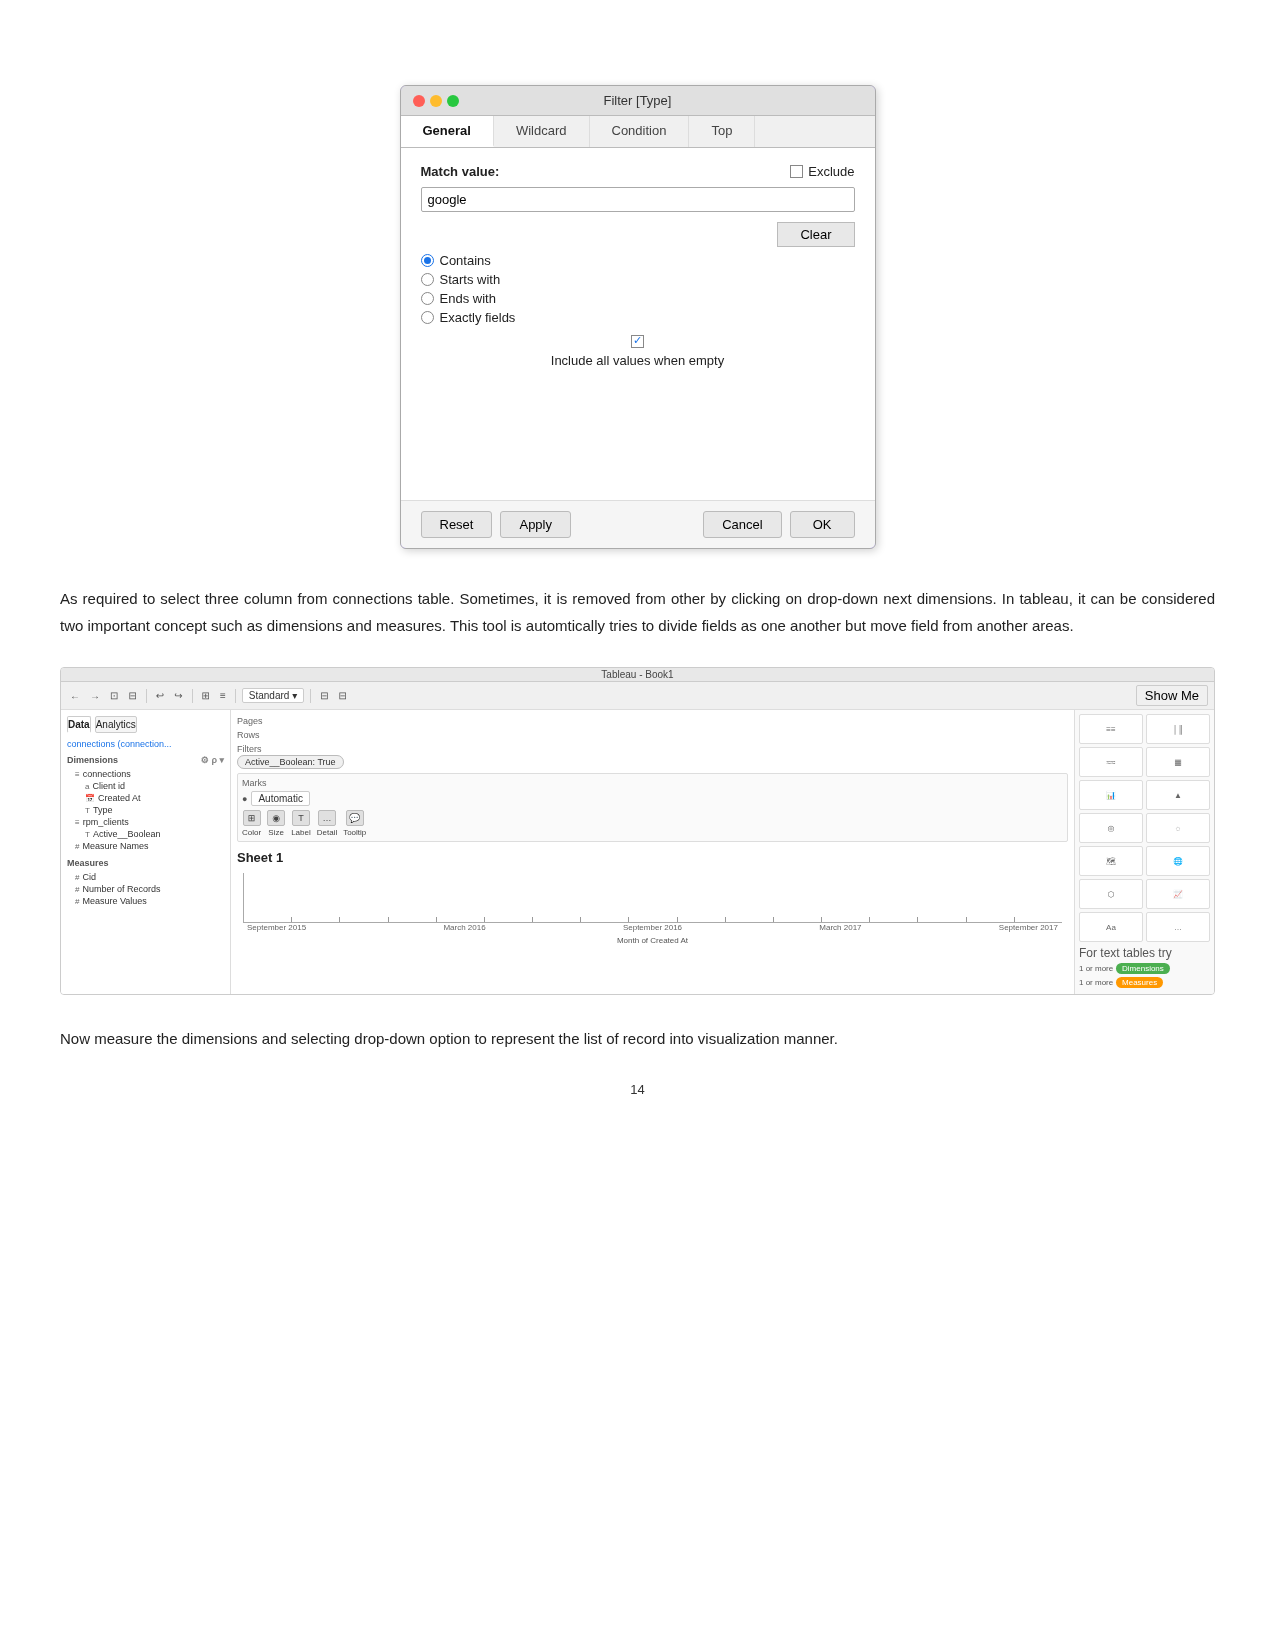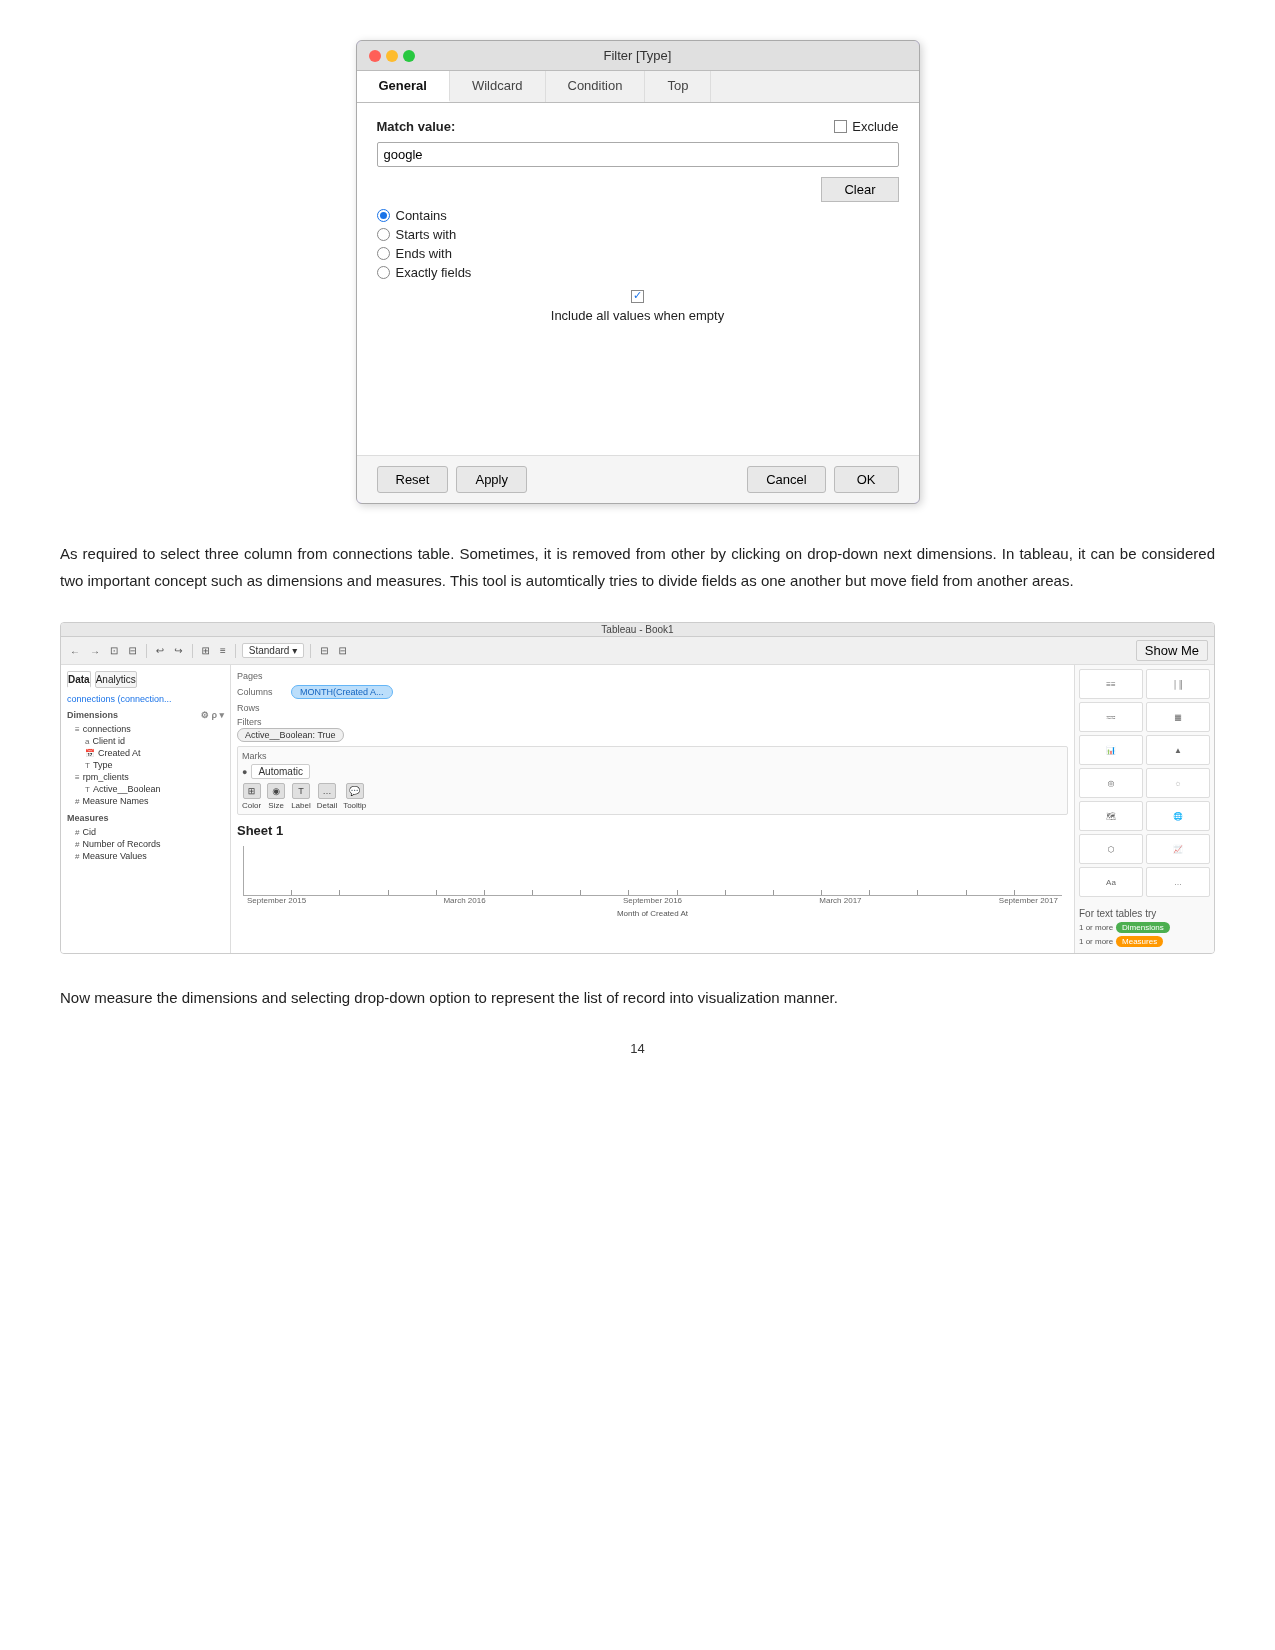--- a/index.html
+++ b/index.html
@@ -13,26 +13,27 @@
       padding: 40px 60px;
     }
 
     
     .filter-dialog-wrapper {
       display: flex;
       justify-content: center;
       margin-bottom: 36px;
     }
     .filter-dialog {
-      width: 564px;
+      width: 476px;
       border: 1px solid #aaa;
       border-radius: 6px;
       background: #c4b5fd;
       box-shadow: 2px 2px 8px rgba(0,0,0,0.18);
       overflow: hidden;
+      margin-top: 45px;
     }
     .filter-title-bar {
       display: flex;
       align-items: center;
       justify-content: center;
       background: #e0e0e0;
       padding: 7px 12px;
       border-bottom: 1px solid #bbb;
       position: relative;
     }
@@ -626,24 +627,20 @@
       <div class="dimension-item">
         <span class="dim-icon">#</span>
         <span>Measure Values</span>
       </div>
     </div>
 
     <div class="tableau-center">
 
       <div class="shelf-row">
         <span class="shelf-label">Pages</span>
-      </div>
-      <div class="shelf-row">
-        <span class="shelf-label">Columns</span>
-        <span class="shelf-pill blue">MONTH(Created A...</span>
       </div>
       <div class="shelf-row">
         <span class="shelf-label">Rows</span>
       </div>
 
       <div style="font-size:9px;color:#666;margin-bottom:2px;">Filters</div>
       <div style="margin-bottom:6px;">
         <span class="filter-pill">Active__Boolean: True</span>
       </div>
 
@@ -722,21 +719,21 @@
         <div class="rp-item">▲</div>
         <div class="rp-item">◎</div>
         <div class="rp-item">◌</div>
         <div class="rp-item">🗺</div>
         <div class="rp-item">🌐</div>
         <div class="rp-item">⬡</div>
         <div class="rp-item">📈</div>
         <div class="rp-item">Aa</div>
         <div class="rp-item">…</div>
       </div>
-      <div style="font-size:10px;color:#555;margin-top:11px;">
+      <div style="font-size:12px;color:#555;margin-top:4px;">
         <span>For text tables try</span>
       </div>
       <div style="margin:2px 0;">
         <span style="font-size:8px;color:#555;">1 or more</span>
         <span class="show-me-badge">Dimensions</span>
       </div>
       <div style="margin:2px 0;">
         <span style="font-size:8px;color:#555;">1 or more</span>
         <span class="show-me-badge orange">Measures</span>
       </div>

